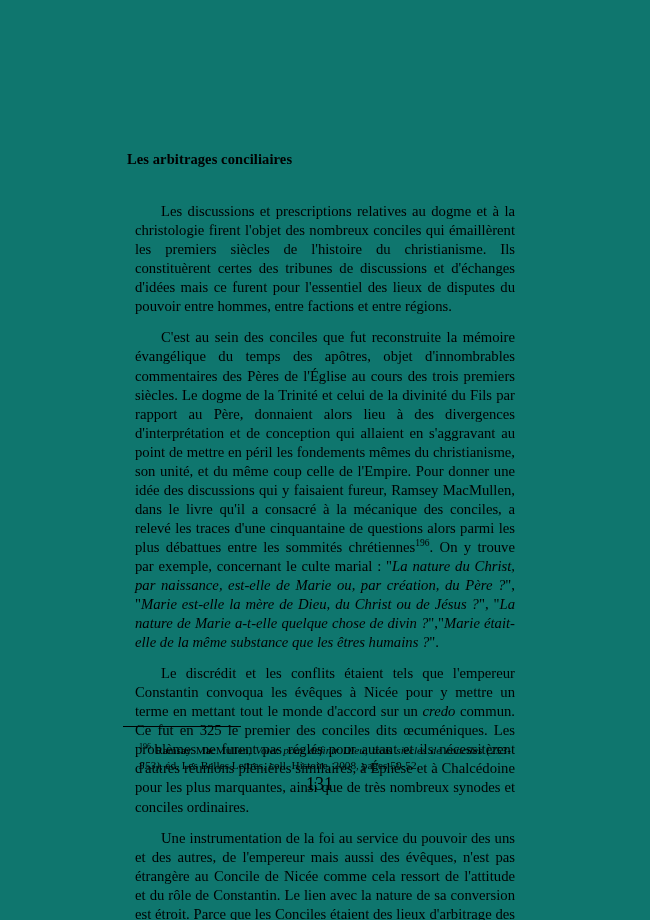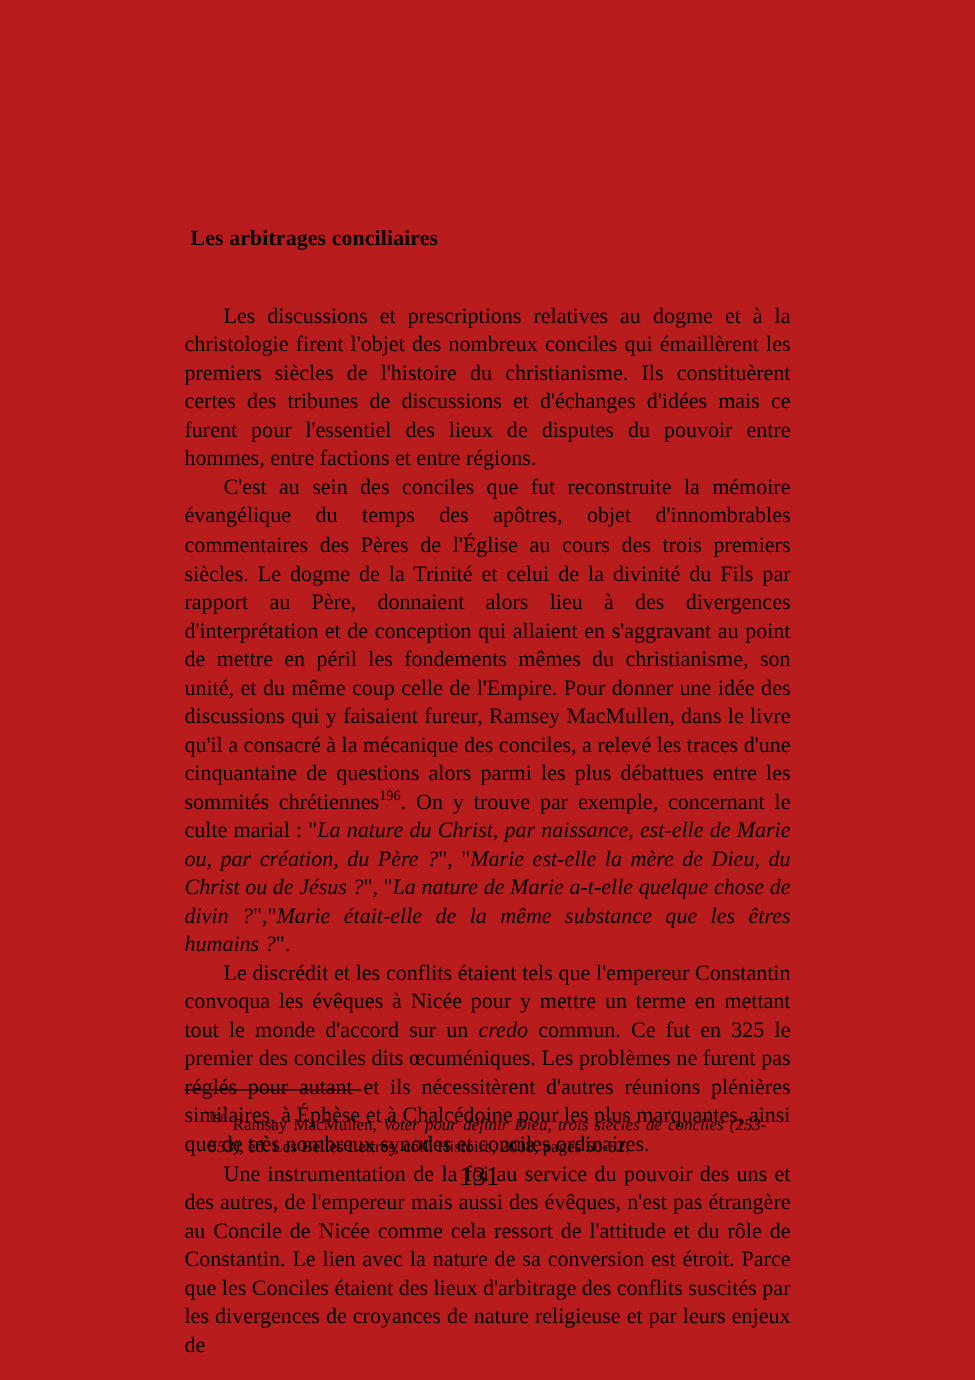--- a/index.html
+++ b/index.html
@@ -15,21 +15,21 @@
     color: #000000;
     overflow: hidden;
   }
 
   .page {
     position: absolute;
     left: 0;
     top: 0;
     width: 650px;
     height: 920px;
-    background: #b91c1c;
+    background: #0f766e;
   }
 
   
   .content {
     position: absolute;
     left: 123px;
     top: 150px;
     width: 404px;
   }
 
@@ -39,21 +39,21 @@
     line-height: 1.25;
     margin: 0 0 0 4px;
     letter-spacing: 0.1px;
   }
 
   .body-block {
     margin-top: 34px;
   }
 
   p.para {
-    margin: 0;
+    margin: 12px;
     font-size: 14.7px;
     line-height: 19.05px;
     text-align: justify;
     text-indent: 26px;
     hyphens: none;
   }
 
   p.para i,
   p.para em {
     font-style: italic;

